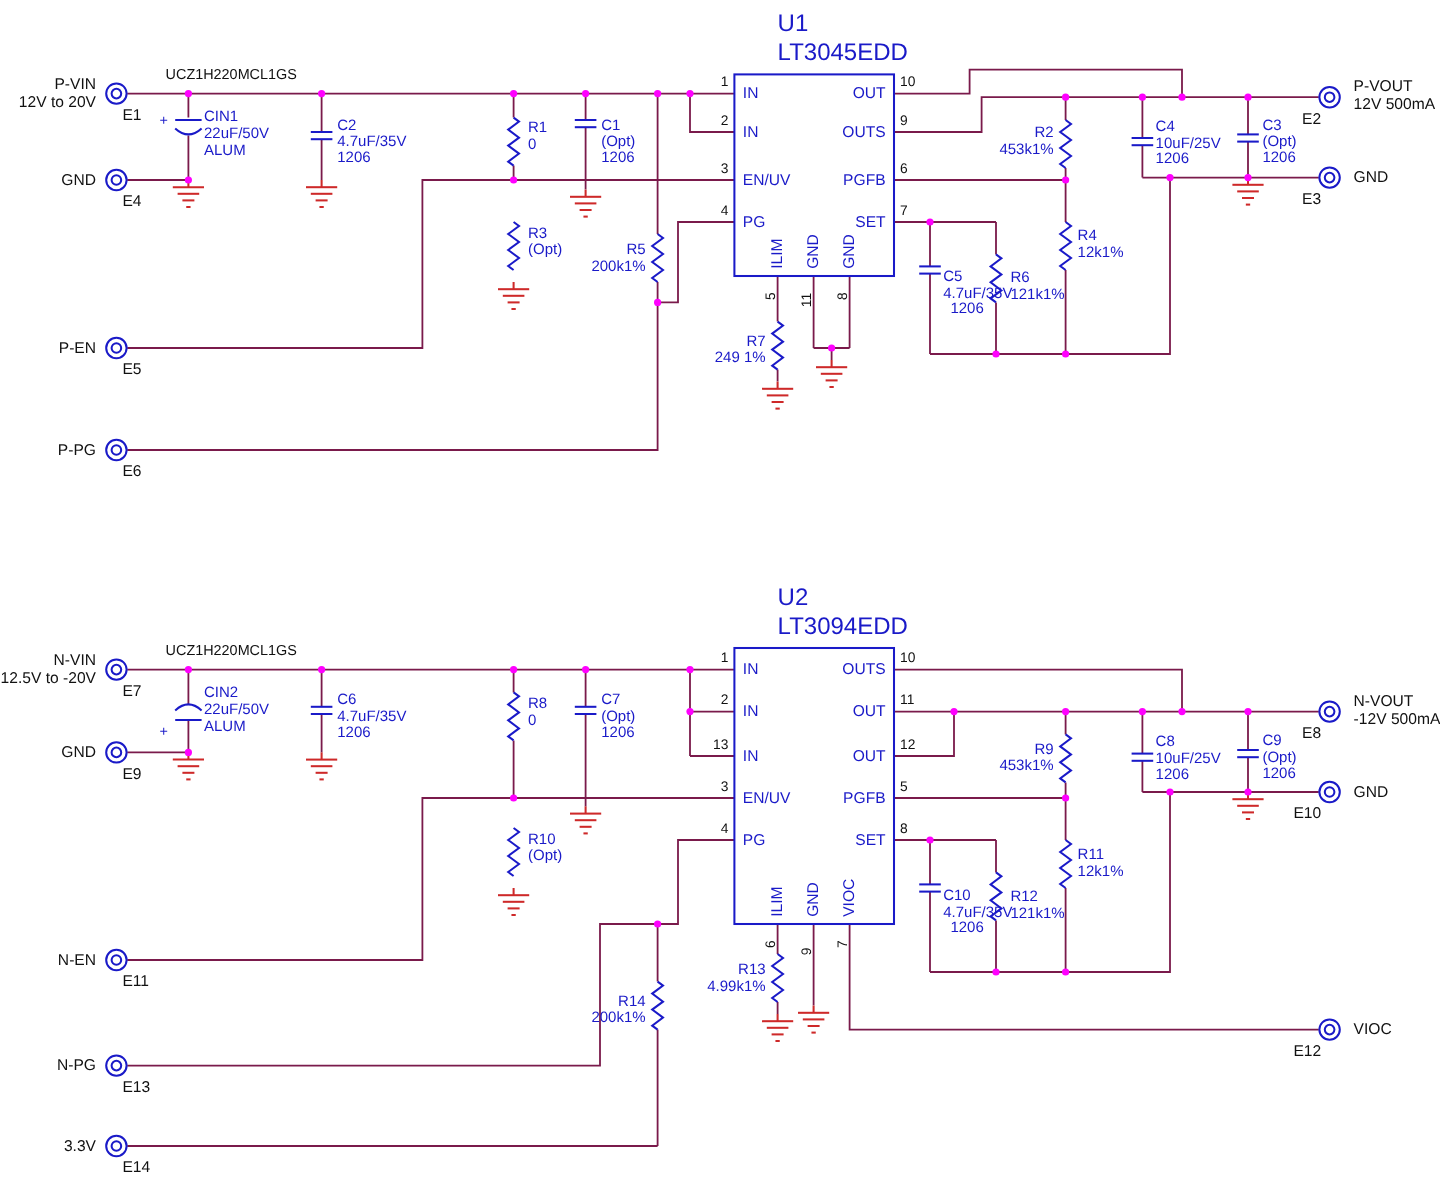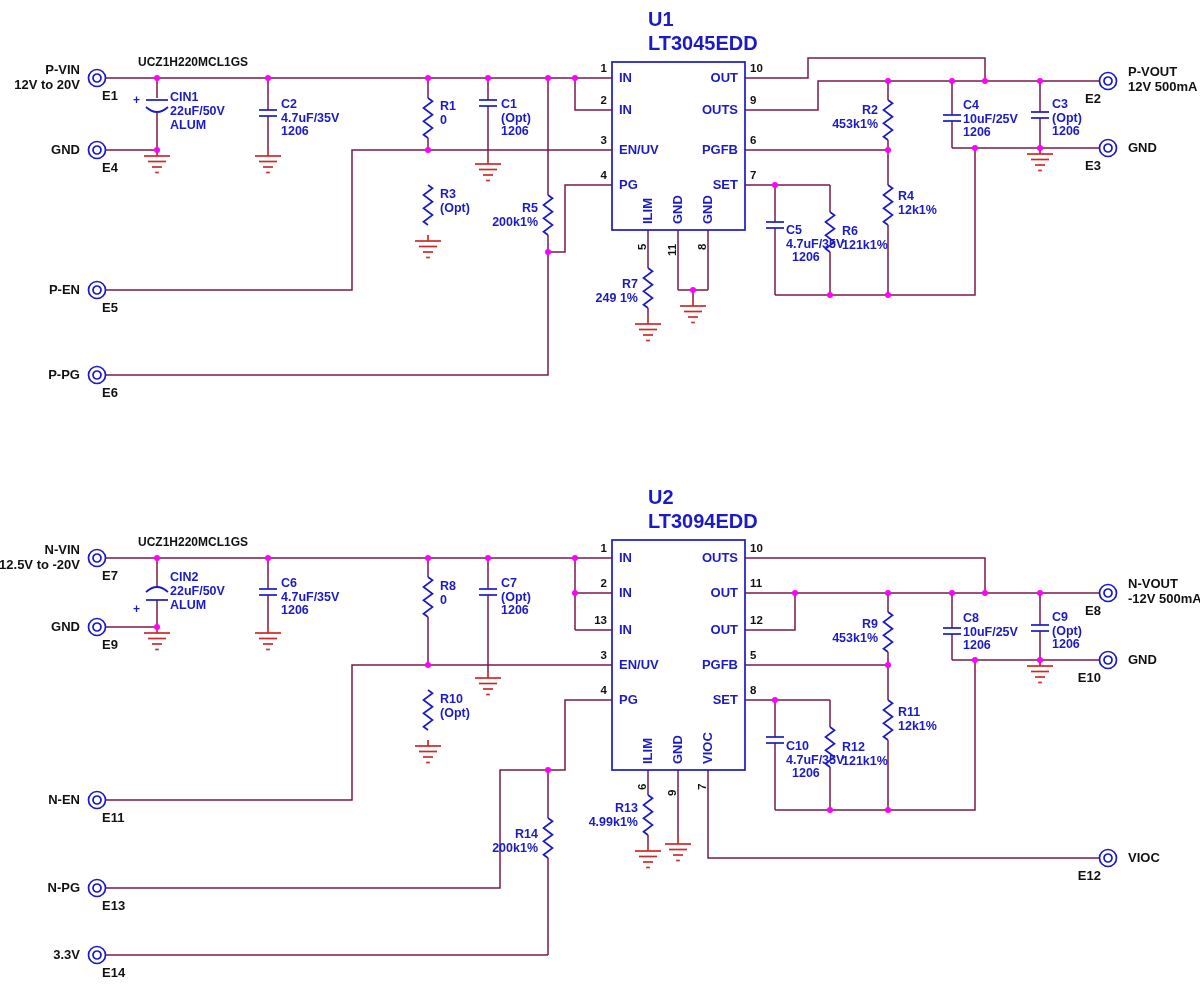--- a/index.html
+++ b/index.html
@@ -1,16 +1,16 @@
 <!DOCTYPE html>
 <html><head>
 <meta charset="utf-8">
 <style>
   html,body{margin:0;padding:0;background:#ffffff;}
-  .stage{width:1200px;height:985px;position:relative;background:#fff;font-weight:bold;}
+  .stage{width:1200px;height:985px;position:relative;background:#fff;}
   svg{display:block;}
   .wire{stroke:#7A1A4B;stroke-width:1.5;fill:none;}
   .sym{stroke:#1A1AC8;stroke-width:1.7;fill:none;}
   .chip{stroke:#1A1AC8;stroke-width:1.7;fill:#ffffff;}
   .gndsym{stroke:#CE2929;stroke-width:1.7;fill:none;}
   .term{stroke:#1A1AC8;stroke-width:1.7;fill:#ffffff;}
   .dot{fill:#FF00FF;stroke:none;}
   text{font-family:"Liberation Sans","DejaVu Sans",sans-serif;}
   .t-title{font-size:20px;fill:#1A1AC8;}
   .t-net{font-size:13px;fill:#111111;}

